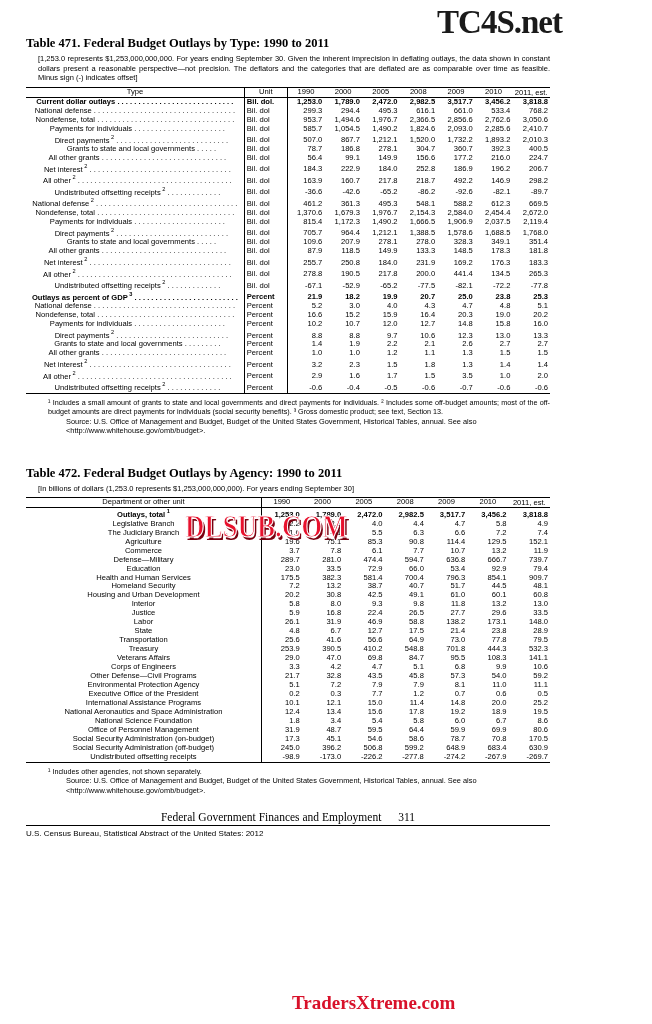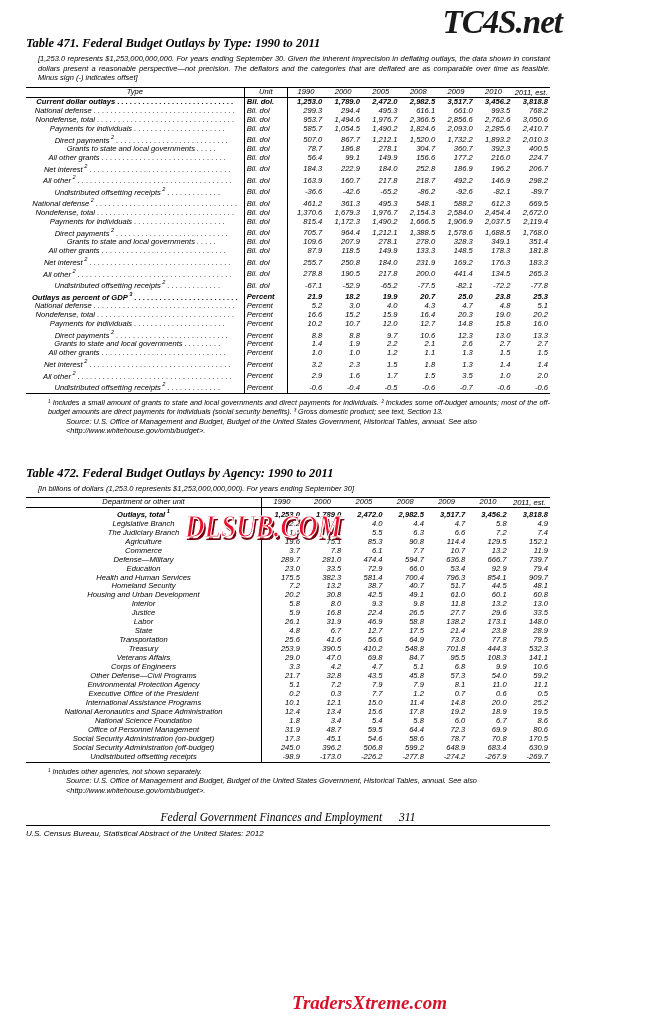--- a/index.html
+++ b/index.html
@@ -14,21 +14,20 @@
     color: #000;
     position: relative;
     overflow: hidden;
   }
   .page {
     position: relative;
     width: 576px;
     height: 1024px;
     padding: 0;
     box-sizing: border-box;
-    font-style: italic;
   }
   
   .wm-tc4s {
     position: absolute;
     top: 4px;
     right: 14px;
     font-family: "Liberation Serif", serif;
     font-size: 33px;
     font-weight: bold;
     color: #1a1a1a;
@@ -188,21 +187,21 @@
             <td class="num">3,818.8</td>
           </tr>
           <tr>
             <td class="lbl colsep"><span>National defense</span><span class="dots"> . . . . . . . . . . . . . . . . . . . . . . . . . . . . . . . . . .</span></td>
             <td class="unit colsep">Bil. dol</td>
             <td class="num">299.3</td>
             <td class="num">294.4</td>
             <td class="num">495.3</td>
             <td class="num">616.1</td>
             <td class="num">661.0</td>
-            <td class="num">993.5</td>
+            <td class="num">533.4</td>
             <td class="num">768.2</td>
           </tr>
           <tr>
             <td class="lbl colsep"><span>Nondefense, total</span><span class="dots"> . . . . . . . . . . . . . . . . . . . . . . . . . . . . . . . . .</span></td>
             <td class="unit colsep">Bil. dol</td>
             <td class="num">953.7</td>
             <td class="num">1,494.6</td>
             <td class="num">1,976.7</td>
             <td class="num">2,366.5</td>
             <td class="num">2,856.6</td>
@@ -773,21 +772,21 @@
             <td class="num">6.0</td>
             <td class="num">6.7</td>
             <td class="num">8.6</td>
           </tr>
           <tr>
             <td class="lbl colsep"><span>Office of Personnel Management</span><span class="dots"></span></td>
             <td class="num">31.9</td>
             <td class="num">48.7</td>
             <td class="num">59.5</td>
             <td class="num">64.4</td>
-            <td class="num">72.3</td>
+            <td class="num">59.9</td>
             <td class="num">69.9</td>
             <td class="num">80.6</td>
           </tr>
           <tr>
             <td class="lbl colsep"><span>Social Security Administration (on-budget)</span><span class="dots"></span></td>
             <td class="num">17.3</td>
             <td class="num">45.1</td>
             <td class="num">54.6</td>
             <td class="num">58.6</td>
             <td class="num">78.7</td>

